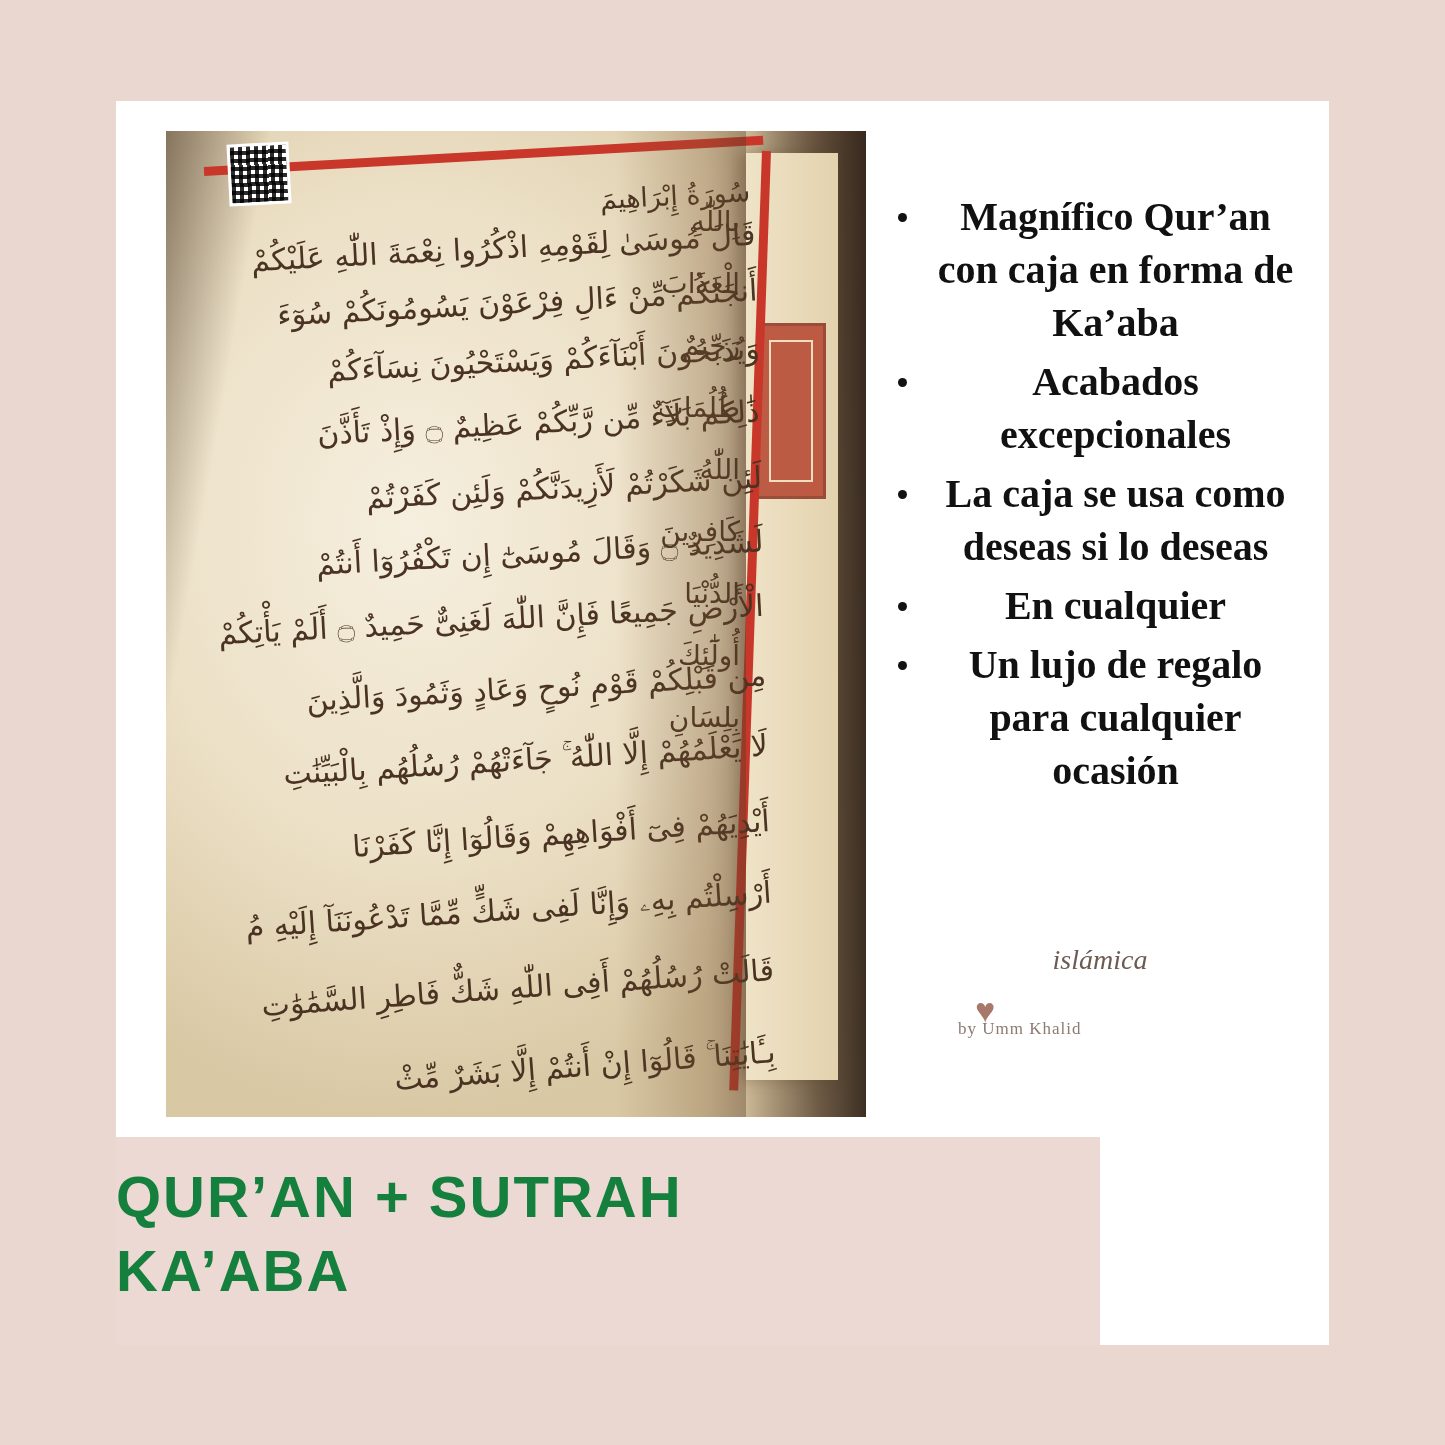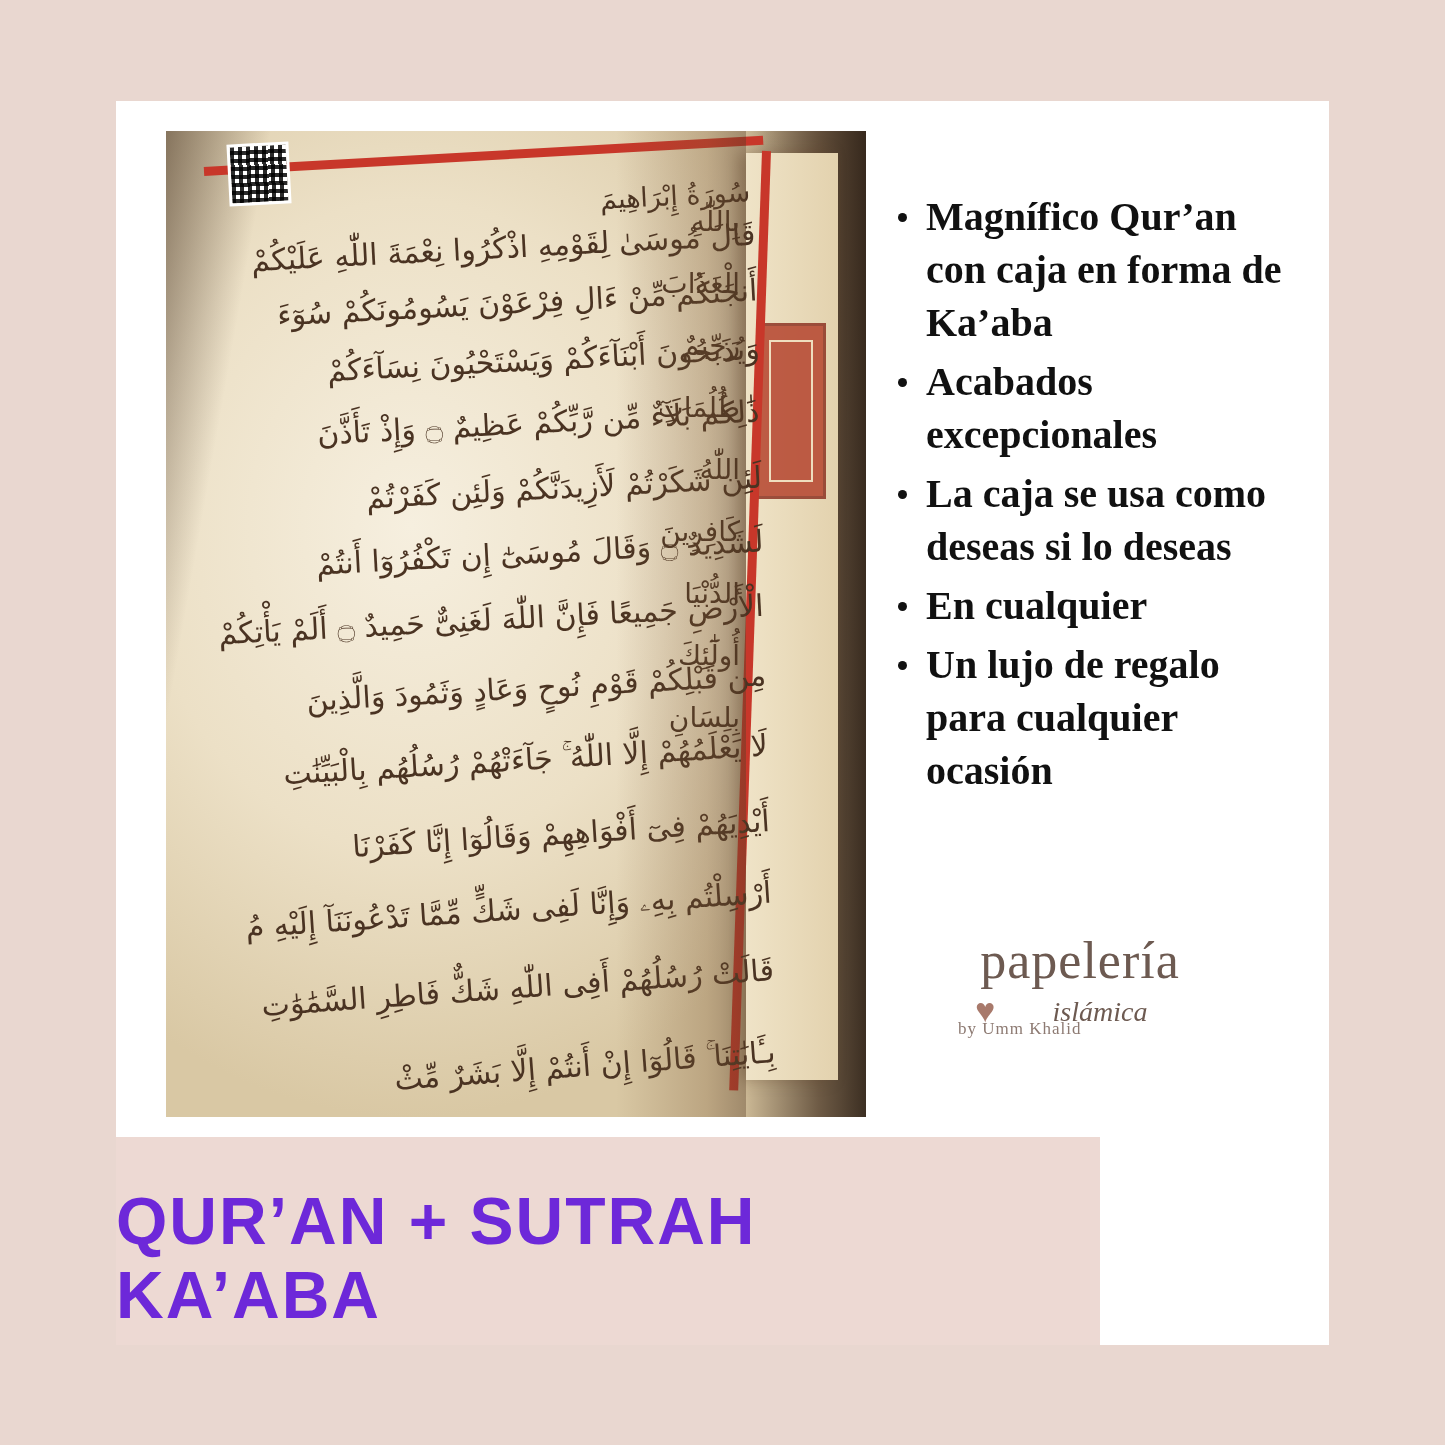--- a/index.html
+++ b/index.html
@@ -46,26 +46,26 @@
     position: absolute;
     left: 116px;
     top: 1137px;
     width: 984px;
     height: 208px;
     background: #edd9d3;
   }
   .banner-title {
     position: absolute;
     left: 116px;
-    top: 1184px;
+    top: 1160px;
     width: 860px;
-    color: #6d28d9;
+    color: #15803d;
     font-family: "Liberation Sans", sans-serif;
     font-weight: bold;
-    font-size: 66px;
+    font-size: 58px;
     line-height: 74px;
     letter-spacing: 2px;
     white-space: pre-line;
   }
 
   
   .photo {
     position: absolute;
     left: 166px;
     top: 131px;
@@ -227,20 +227,21 @@
     font-family: "Liberation Serif", serif;
   }
   .bullets li {
     position: relative;
     padding-left: 36px;
     margin-bottom: 6px;
     font-size: 40px;
     line-height: 53px;
     color: #111111;
     font-weight: 700;
+    text-align: center;
   }
   .bullets li::before {
     content: "";
     position: absolute;
     left: 8px;
     top: 23px;
     width: 9px;
     height: 9px;
     border-radius: 50%;
     background: #111111;
@@ -346,21 +347,20 @@
 
   <ul class="bullets">
     <li>Magnífico Qur’an con caja en forma de Ka’aba</li>
     <li>Acabados excepcionales</li>
     <li>La caja se usa como deseas si lo deseas</li>
     <li>En cualquier</li>
     <li>Un lujo de regalo para cualquier ocasión</li>
   </ul>
 
   <div class="logo">
-    <div class="logo-main">papelería</div>
     <div class="logo-sub">islámica</div>
     <div class="logo-heart">♥</div>
     <div class="logo-tag">by Umm Khalid</div>
   </div>
 
   <div class="banner"></div>
   <div class="banner-title">QUR’AN + SUTRAH
 KA’ABA</div>
 
 </div>

